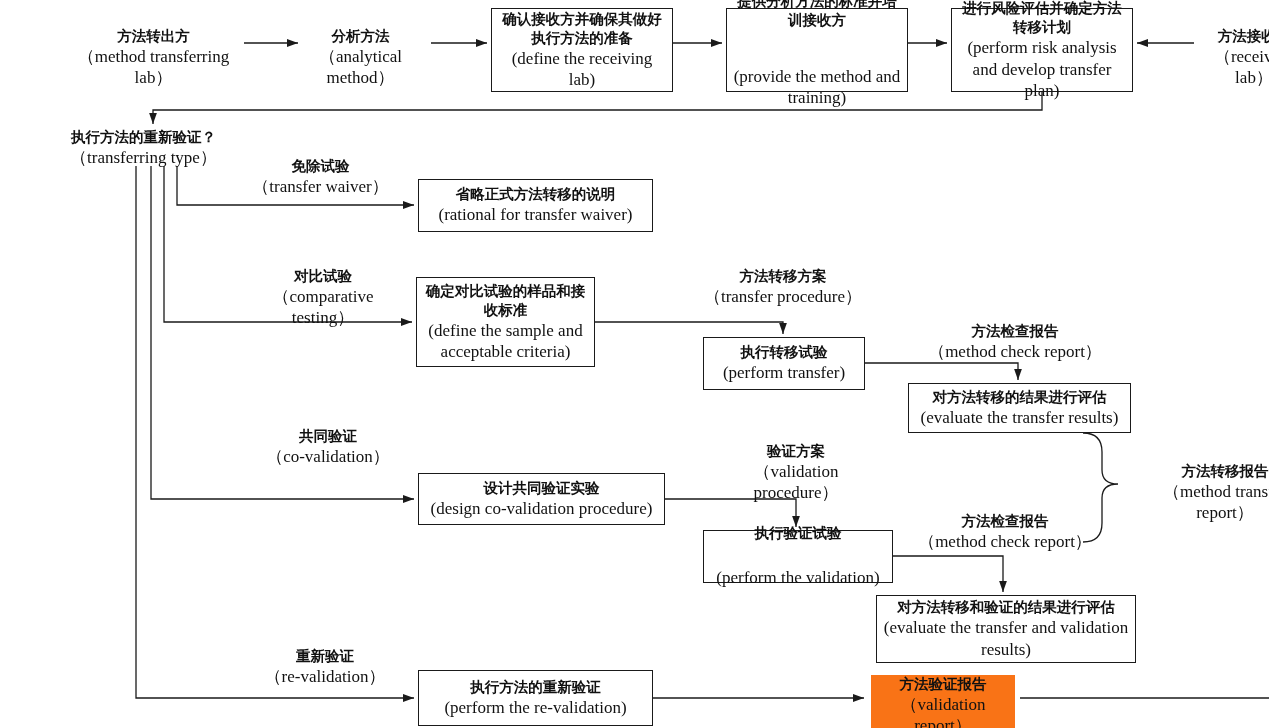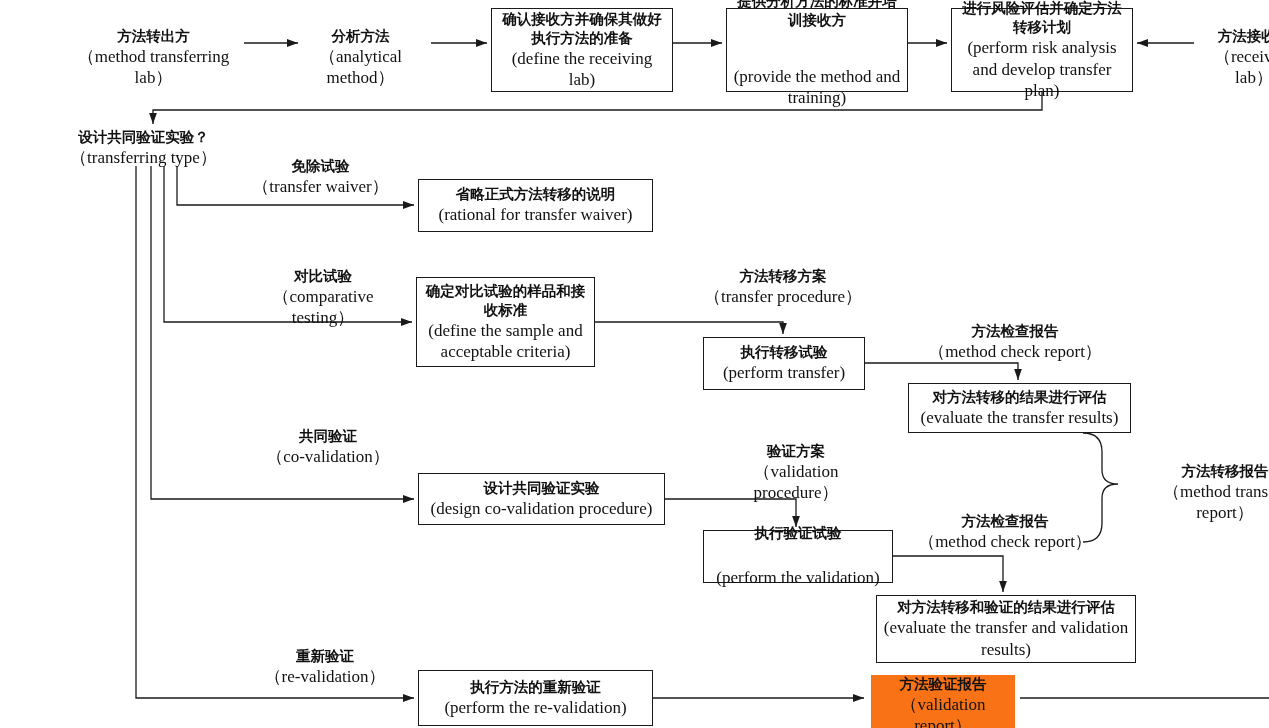--- a/index.html
+++ b/index.html
@@ -102,21 +102,21 @@
   <div class="node box" style="left:678px; top:8px; width:182px; height:84px;gap:36px;">
     <span class="zh">提供分析方法的标准并培训接收方</span>
     <span class="en">(provide the method and training)</span>
   </div>
   <div class="node box" style="left:903px; top:8px; width:182px; height:84px;align-items:flex-end;">
     <span class="zh">进行风险评估并确定方法转移计划</span>
     <span class="en">(perform risk analysis and develop transfer plan)</span>
   </div>
 
   <div class="node lbl" style="left:3px; top:128px; width:185px;">
-    <span class="zh">设计共同验证实验？</span>
+    <span class="zh">执行方法的重新验证？</span>
     <span class="en">（transferring type）</span>
   </div>
 
   <div class="node lbl" style="left:200px; top:157px; width:145px;">
     <span class="zh">免除试验</span>
     <span class="en">（transfer waiver）</span>
   </div>
   <div class="node box" style="left:370px; top:179px; width:235px; height:53px;">
     <span class="zh">省略正式方法转移的说明</span>
     <span class="en">(rational for transfer waiver)</span>

